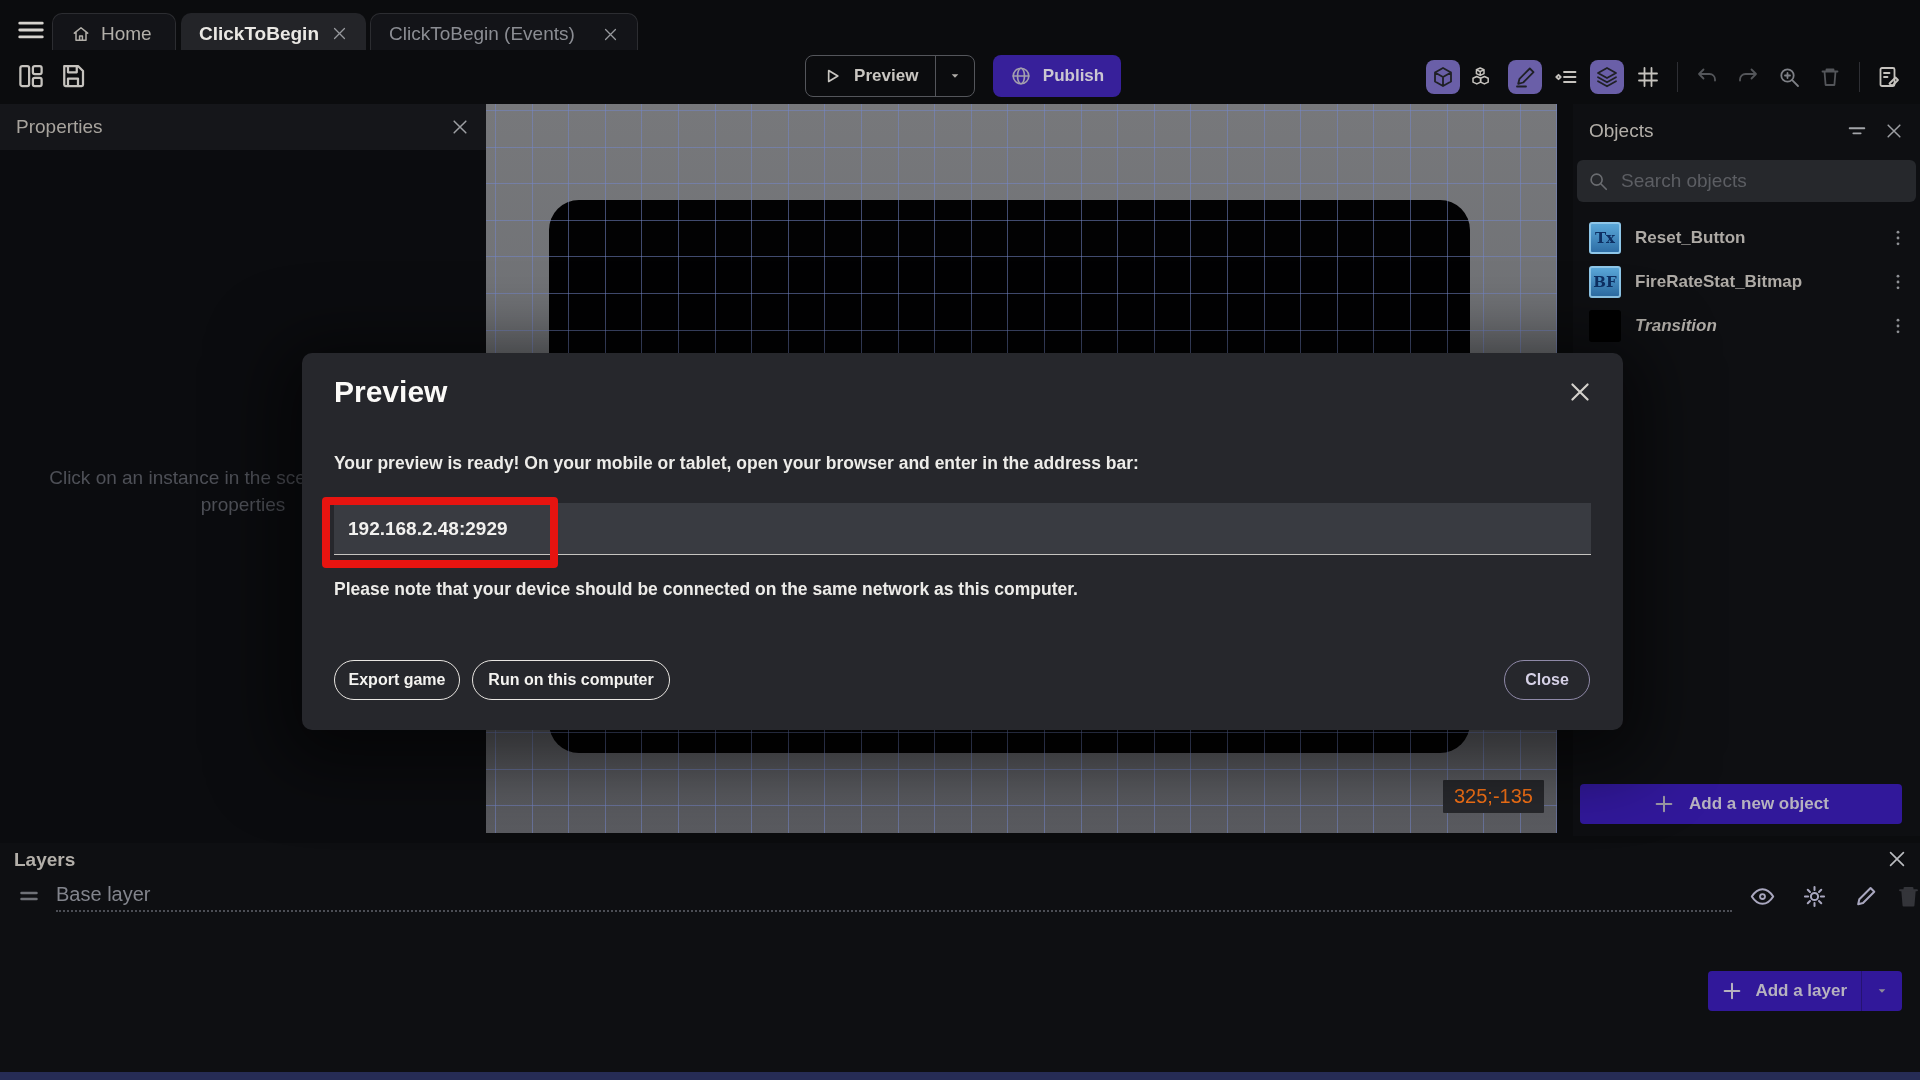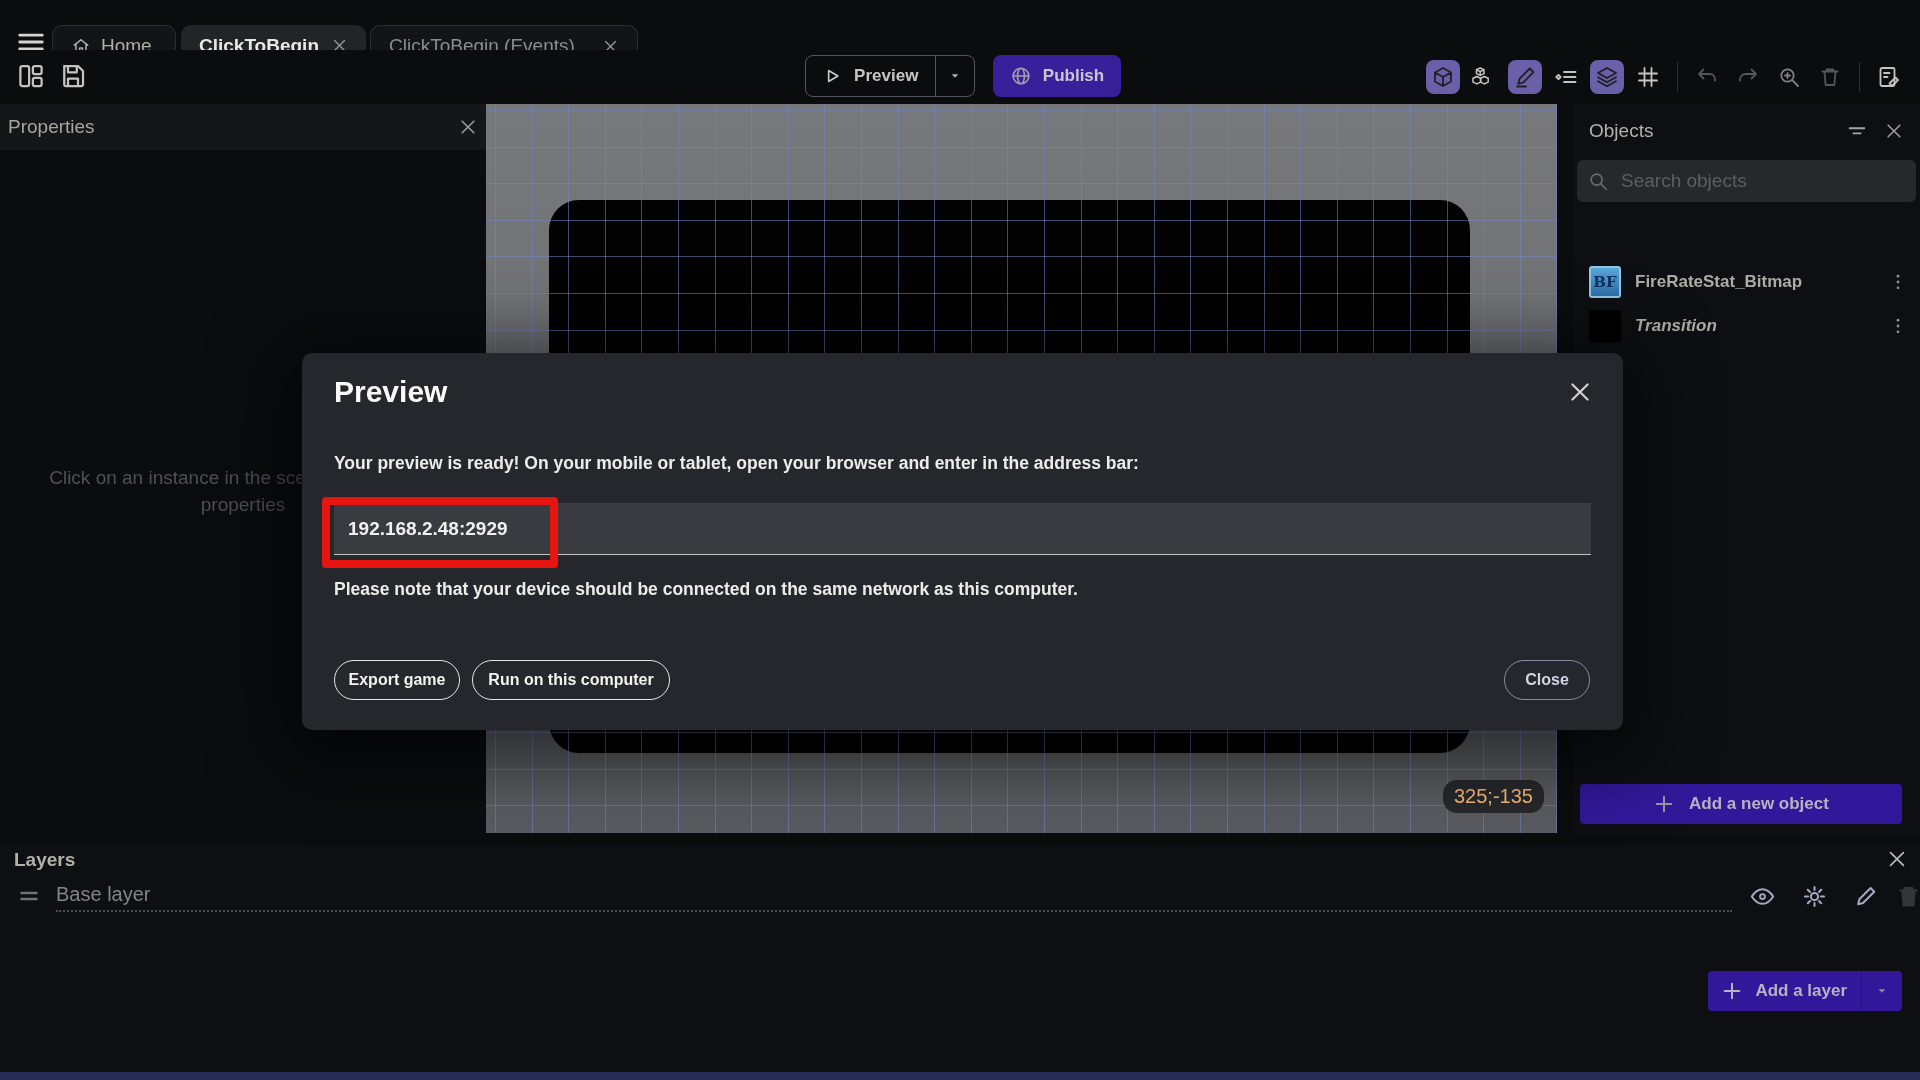--- a/index.html
+++ b/index.html
@@ -5,21 +5,21 @@
   html,body{margin:0;padding:0;background:#000;}
   .app{
     position:relative;width:1920px;height:1080px;overflow:hidden;
     background:#0b0c0e;
     font-family:"Liberation Sans","DejaVu Sans",sans-serif;
     -webkit-font-smoothing:antialiased;
   }
   svg.ic{display:block;fill:none;stroke:currentColor;stroke-width:1.8;stroke-linecap:round;stroke-linejoin:round;}
 
   
-  .tabbar{position:absolute;left:0;top:16px;width:1920px;height:50px;background:#0b0c0e;}
+  .tabbar{position:absolute;left:0;top:4px;width:1920px;height:50px;background:#0b0c0e;}
   .hamburger{position:absolute;left:16px;top:11px;width:30px;height:28px;color:#d6d3ce;cursor:pointer;}
   .tab{position:absolute;top:9px;height:41px;border-radius:10px 10px 0 0;display:flex;align-items:center;gap:10px;
        padding:0 18px;box-sizing:border-box;font-size:19px;color:#b2afa9;cursor:pointer;}
   .tab.inactive{background:#131418;border:1px solid #2c2d31;border-bottom:none;}
   .tab.active{background:#232428;color:#eae8e4;font-weight:bold;}
   .tab .tclose{color:#97999d;width:17px;height:17px;}
   .tab-home{left:52px;width:124px;}
   .tab-scene{left:181px;width:185px;}
   .tab-events{left:370px;width:268px;color:#8b8d93;}
 
@@ -37,36 +37,36 @@
   .right-icons{position:absolute;right:14px;top:9px;height:36px;display:flex;align-items:center;gap:7px;}
   .ri{width:34px;height:34px;border-radius:8px;display:flex;align-items:center;justify-content:center;color:#c6c3be;cursor:pointer;}
   .ri.active{background:#6a5fa8;color:#1f2025;}
   .ri.dim{color:#54565a;}
   .ri.mid{color:#7e8086;}
   .ri-sep{width:1px;height:30px;background:#2e2f34;margin:0 5px;}
 
   
   .props{position:absolute;left:0;top:104px;width:486px;height:739px;background:#0b0c0f;}
   .panel-head{position:absolute;left:0;top:0;width:100%;height:46px;background:#15161a;box-sizing:border-box;
-    display:flex;align-items:center;padding:0 8px;}
+    display:flex;align-items:center;padding:0 16px;}
   .panel-title{font-size:19px;color:#a8a49e;}
   .panel-x{margin-left:auto;width:20px;height:20px;color:#9d9fa3;cursor:pointer;}
   .props-empty{position:absolute;left:23px;top:360px;width:440px;text-align:center;font-size:19px;line-height:27px;color:#4e5057;}
 
   
   .canvas{position:absolute;left:486px;top:104px;width:1071px;height:729px;overflow:hidden;
     background:linear-gradient(180deg,#77787b 0%,#6e7074 40%,#5a5b60 100%);cursor:crosshair;}
   .canvas::after{content:"";position:absolute;inset:0;pointer-events:none;
     background-image:
       repeating-linear-gradient(to right, rgba(116,134,200,.55) 0 1px, transparent 1px 36.6px),
       repeating-linear-gradient(to bottom, rgba(116,134,200,.55) 0 1px, transparent 1px 36.6px);
     background-position:9px 6px;}
   .game-shape{position:absolute;left:63px;top:96px;width:921px;height:553px;background:#020203;border-radius:30px;}
-  .coord-badge{position:absolute;left:957px;top:676px;background:#28292d;border-radius:14px;padding:5px 11px;
-    font-size:20px;color:#fdba74;z-index:3;}
+  .coord-badge{position:absolute;left:957px;top:676px;background:#28292d;border-radius:1px;padding:5px 11px;
+    font-size:20px;color:#f97316;z-index:3;}
 
   
   .objects{position:absolute;left:1573px;top:104px;width:347px;height:732px;background:#0e0f12;}
   .obj-head{position:absolute;left:0;top:6px;width:100%;height:42px;display:flex;align-items:center;padding:0 16px;box-sizing:border-box;}
   .obj-head .filter{margin-left:auto;width:22px;height:22px;color:#a3a5a9;cursor:pointer;margin-right:16px;}
   .searchbox{position:absolute;left:4px;top:56px;width:339px;height:42px;background:#26282c;border-radius:6px;
     display:flex;align-items:center;box-sizing:border-box;padding:0 10px;gap:10px;}
   .searchbox svg{color:#6a6c70;flex:none;}
   .searchbox input{flex:1;background:transparent;border:none;outline:none;font-size:19px;color:#c9c6c1;
     font-family:inherit;}
@@ -285,20 +285,29 @@
         </svg>
     </div>
     <div class="searchbox">
       <svg class="ic" width="22" height="22" viewBox="0 0 24 24">
           <circle cx="10.5" cy="10.5" r="6"></circle>
           <path d="M15.3 15.3 L21 21"></path>
         </svg>
       <input type="text" placeholder="Search objects" style="">
     </div>
 
+    <div class="obj-row" style="top:114px">
+      <div class="obj-ic">Tx</div>
+      <span class="obj-name">Reset_Button</span>
+      <svg class="ic obj-kebab" viewBox="0 0 24 24">
+          <circle cx="12" cy="5" r="1.7" fill="currentColor" stroke="none"></circle>
+          <circle cx="12" cy="12" r="1.7" fill="currentColor" stroke="none"></circle>
+          <circle cx="12" cy="19" r="1.7" fill="currentColor" stroke="none"></circle>
+        </svg>
+    </div>
     <div class="obj-row" style="top:158px">
       <div class="obj-ic">BF</div>
       <span class="obj-name">FireRateStat_Bitmap</span>
       <svg class="ic obj-kebab" viewBox="0 0 24 24">
           <circle cx="12" cy="5" r="1.7" fill="currentColor" stroke="none"></circle>
           <circle cx="12" cy="12" r="1.7" fill="currentColor" stroke="none"></circle>
           <circle cx="12" cy="19" r="1.7" fill="currentColor" stroke="none"></circle>
         </svg>
     </div>
     <div class="obj-row" style="top:202px">

